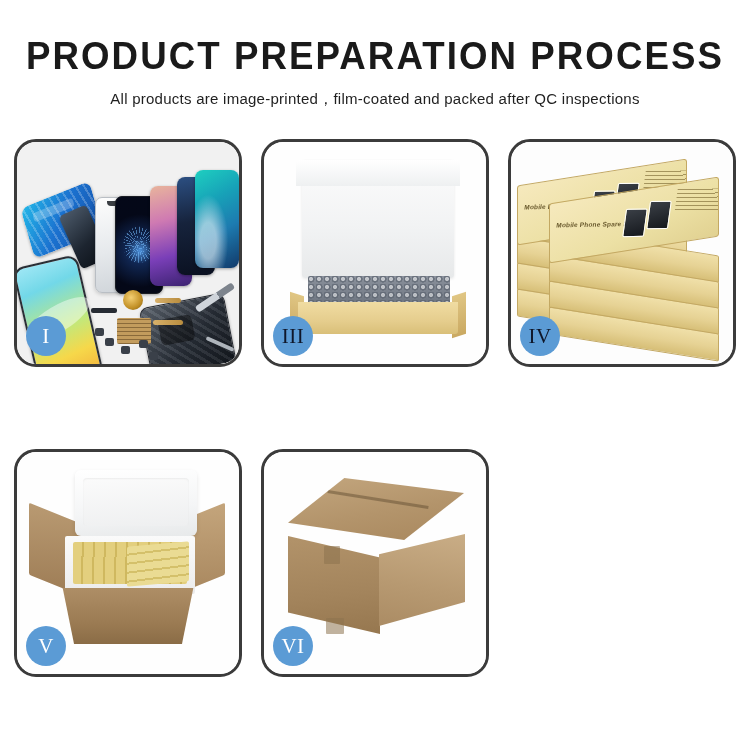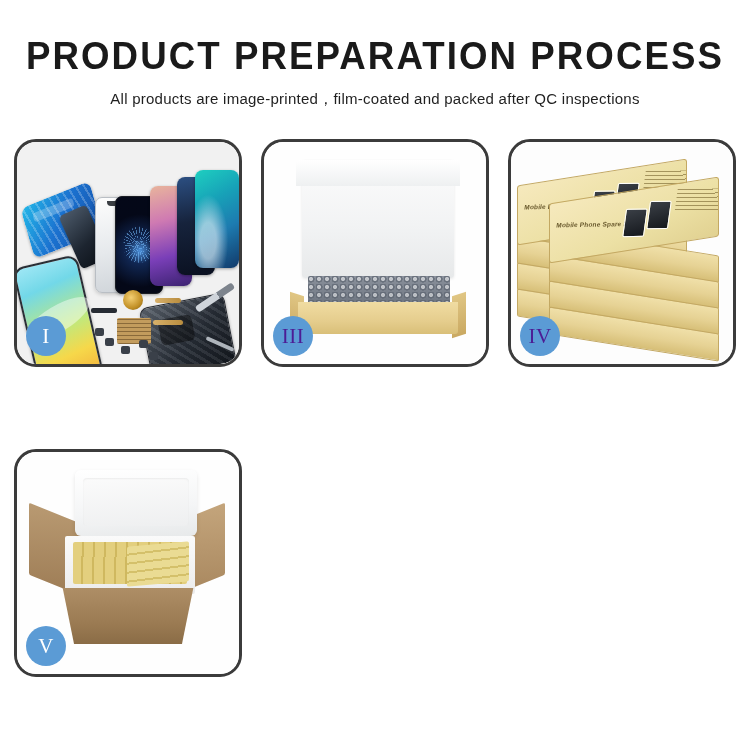--- a/index.html
+++ b/index.html
@@ -553,21 +553,21 @@
 
     <div class="panel" style="border-color: rgb(59, 59, 59);">
       <div class="panel-stage">
         <div class="p3-bg"></div>
         <div class="p3-foamlid"></div>
         <div class="p3-bubbleband"></div>
         <div class="p3-boxleftflap"></div>
         <div class="p3-boxrightflap"></div>
         <div class="p3-boxfront"></div>
 
-        <div class="badge" style="background: rgb(91, 155, 213); color: #4c1d95;">III</div>
+        <div class="badge" style="background: rgb(91, 155, 213); color: #0f172a;">III</div>
       </div>
     </div>
 
     <div class="panel" style="border-color: rgb(59, 59, 59);">
       <div class="panel-stage">
         <div class="p4-bg"></div>
 
         <div class="stack">
 
           <div class="slab" style="left:0px;  top:58px;  transform: skewY(9deg);"></div>
@@ -588,34 +588,46 @@
           </div>
 
           <div class="slab-top" style="left:32px; top:24px;">
             <div class="boxlabel" style="left:6px; top:24px; transform: rotate(8deg);">Mobile Phone Spare Parts</div>
             <div class="boxshot" style="left:74px; top:18px; transform: rotate(8deg);"></div>
             <div class="boxshot" style="left:98px; top:14px; transform: rotate(8deg);"></div>
             <div class="boxspec" style="left:126px; top:8px; transform: rotate(8deg);"></div>
           </div>
         </div>
 
-        <div class="badge" style="background: rgb(91, 155, 213); color: #4c1d95;">IV</div>
+        <div class="badge" style="background: rgb(91, 155, 213); color: #0f172a;">IV</div>
       </div>
     </div>
 
     <div class="panel" style="border-color: rgb(59, 59, 59);">
       <div class="panel-stage">
         <div class="p5-bg"></div>
         <div class="p5-flap-l"></div>
         <div class="p5-flap-r"></div>
         <div class="p5-lid"></div>
         <div class="p5-inner-foam"></div>
         <div class="p5-yellowfill"></div>
         <div class="p5-yellowfill2"></div>
         <div class="p5-body"></div>
 
         <div class="badge" style="background: rgb(91, 155, 213); color: rgb(255, 255, 255);">V</div>
       </div>
     </div>
 
+    <div class="panel" style="border-color: rgb(59, 59, 59);">
+      <div class="panel-stage">
+        <div class="p6-bg"></div>
+        <div class="p6-top"></div>
+        <div class="p6-left"></div>
+        <div class="p6-right"></div>
+        <div class="p6-tape" style="left:60px;  top:94px;  width:16px; height:18px;"></div>
+        <div class="p6-tape" style="left:62px;  top:166px; width:18px; height:16px;"></div>
+
+        <div class="badge" style="background: rgb(91, 155, 213); color: rgb(255, 255, 255);">VI</div>
+      </div>
+    </div>
 
   </div>
 </div>
 
 </body></html>

